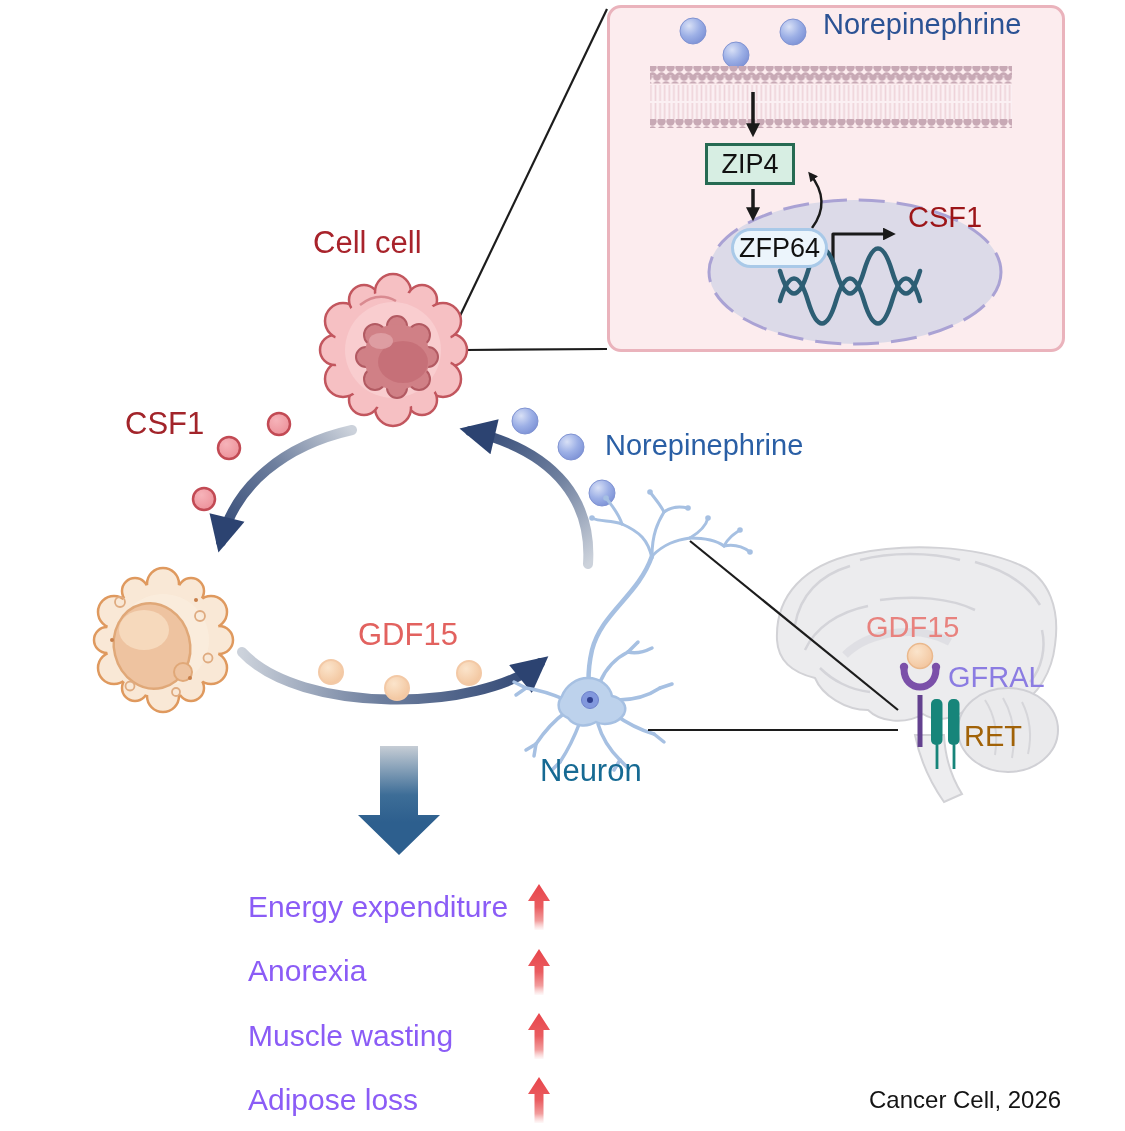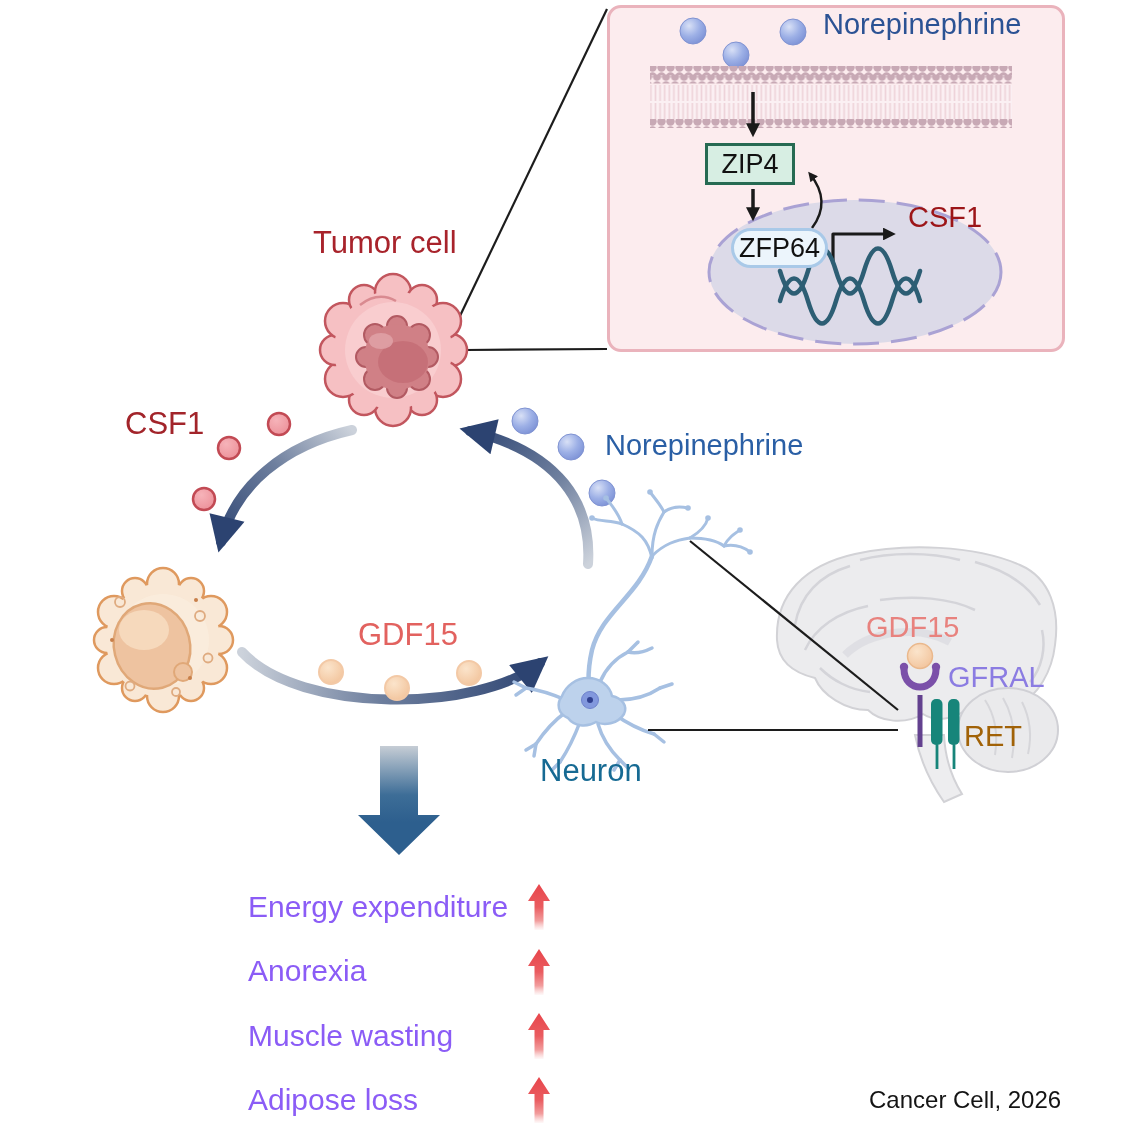--- a/index.html
+++ b/index.html
@@ -313,21 +313,21 @@
 
   <div class="lbl lbl-ne-inset" style="color:#2b5294;">Norepinephrine</div>
   <div class="gene-box zip4-box">
     <span>ZIP4</span>
   </div>
   <div class="gene-box zfp64-box">
     <span>ZFP64</span>
   </div>
   <div class="lbl lbl-csf1-in" style="color:#9c1518;">CSF1</div>
 
-  <div class="lbl lbl-tumor" style="color:#a8232b;">Tumor cell</div>
+  <div class="lbl lbl-tumor" style="color:#a8232b;">Cell cell</div>
   <div class="lbl lbl-csf1" style="color:#a2242a;">CSF1</div>
   <div class="lbl lbl-ne-main" style="color:#2a5fa5;">Norepinephrine</div>
   <div class="lbl lbl-gdf15" style="color:#e2625f;">GDF15</div>
   <div class="lbl lbl-neuron" style="color:#166a93;">Neuron</div>
 
   <div class="lbl lbl-bgdf15" style="color:#e8827e;">GDF15</div>
   <div class="lbl lbl-gfral" style="color:#8b7ce2;">GFRAL</div>
   <div class="lbl lbl-ret" style="color:#a16207;">RET</div>
 
   <div class="outcome-row row-0">

